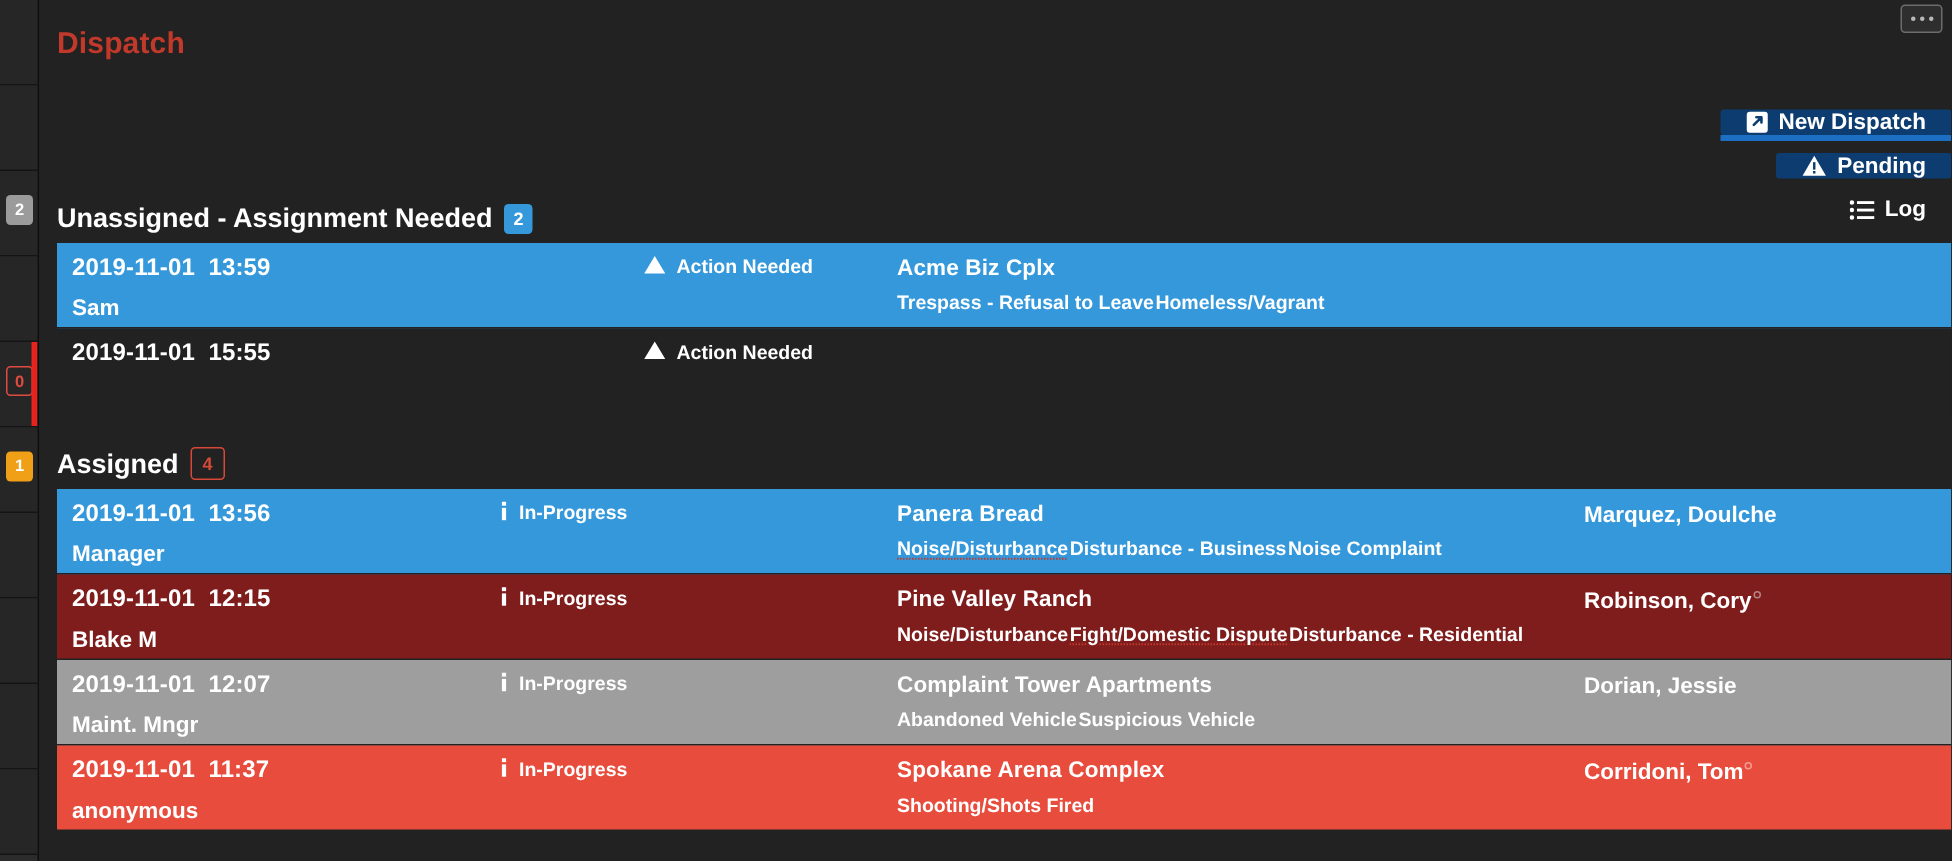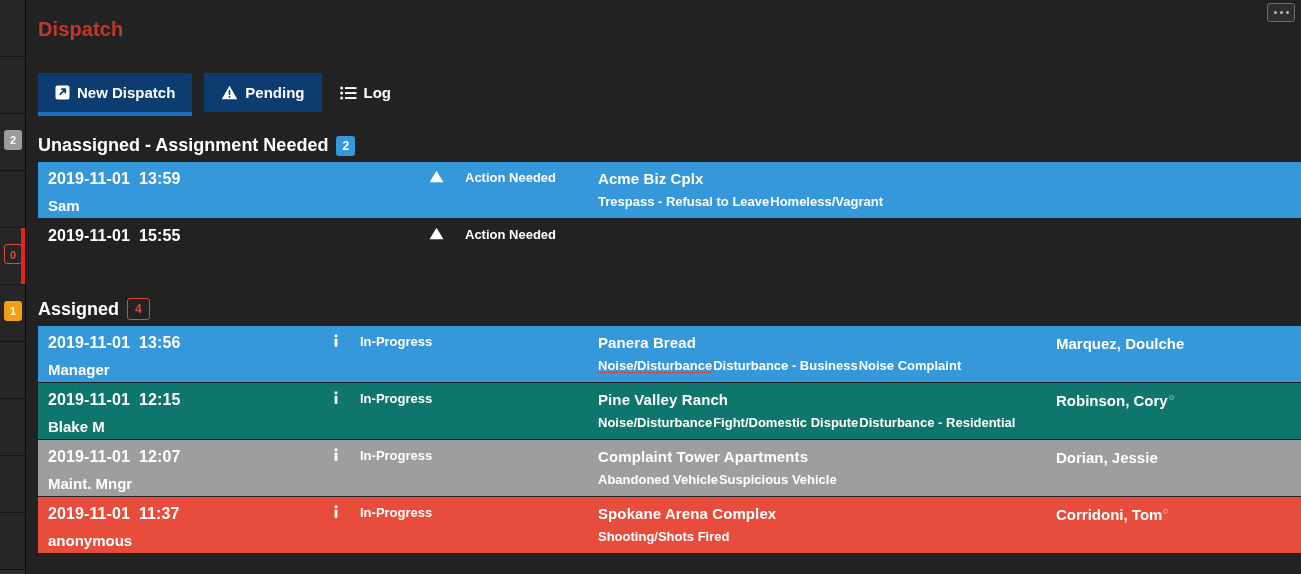--- a/index.html
+++ b/index.html
@@ -79,24 +79,25 @@
     color: #c0392b;
     font-size: 20px;
     font-weight: bold;
     padding: 18px 0 0 0;
     letter-spacing: 0.1px;
   }
 
   
   .toolbar {
     display: flex;
-    align-items: flex-start;
+    align-items: flex-end;
     gap: 12px;
     margin-top: 32px;
     height: 40px;
+    flex-direction: column;
   }
   .tbtn {
     display: inline-flex;
     align-items: center;
     gap: 7px;
     height: 39px;
     padding: 0 17px;
     border: none;
     background: #0d3c70;
     color: #ffffff;
@@ -154,21 +155,21 @@
   .rows { display: block; }
   .row {
     display: flex;
     align-items: stretch;
     height: 57px;
     border-bottom: 1px solid #222222;
     color: #ffffff;
     cursor: pointer;
   }
   .row.blue   { background: #3498db; }
-  .row.orange { background: #0f766e; }
+  .row.orange { background: #7f1d1d; }
   .row.grey   { background: #9e9e9e; }
   .row.red    { background: #e74c3c; }
   .row.dark   { background: #222222; }
 
   .col-when {
     width: 295px;
     min-width: 295px;
     padding: 8px 0 0 10px;
   }
   .when-date {
@@ -182,21 +183,21 @@
     font-weight: bold;
     margin-top: 9px;
   }
 
   .col-status {
     width: 265px;
     min-width: 265px;
     padding-top: 8px;
     display: flex;
     align-items: flex-start;
-    gap: 21px;
+    gap: 7px;
     font-size: 13px;
     font-weight: bold;
   }
   .col-status.offset { padding-left: 96px; }
 
   .col-what {
     flex: 1;
     padding-top: 8px;
     min-width: 0;
   }

